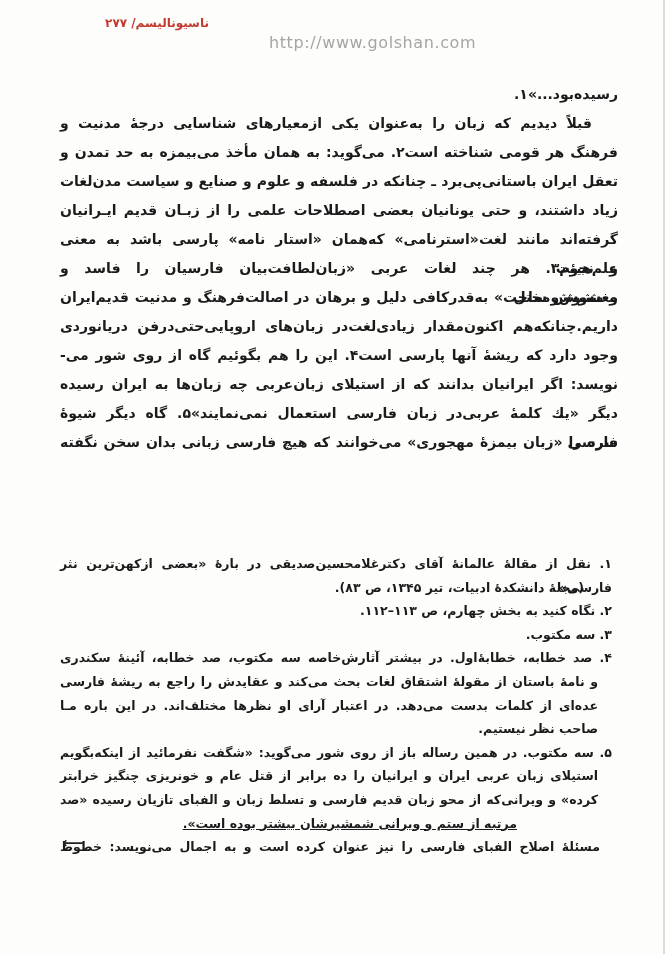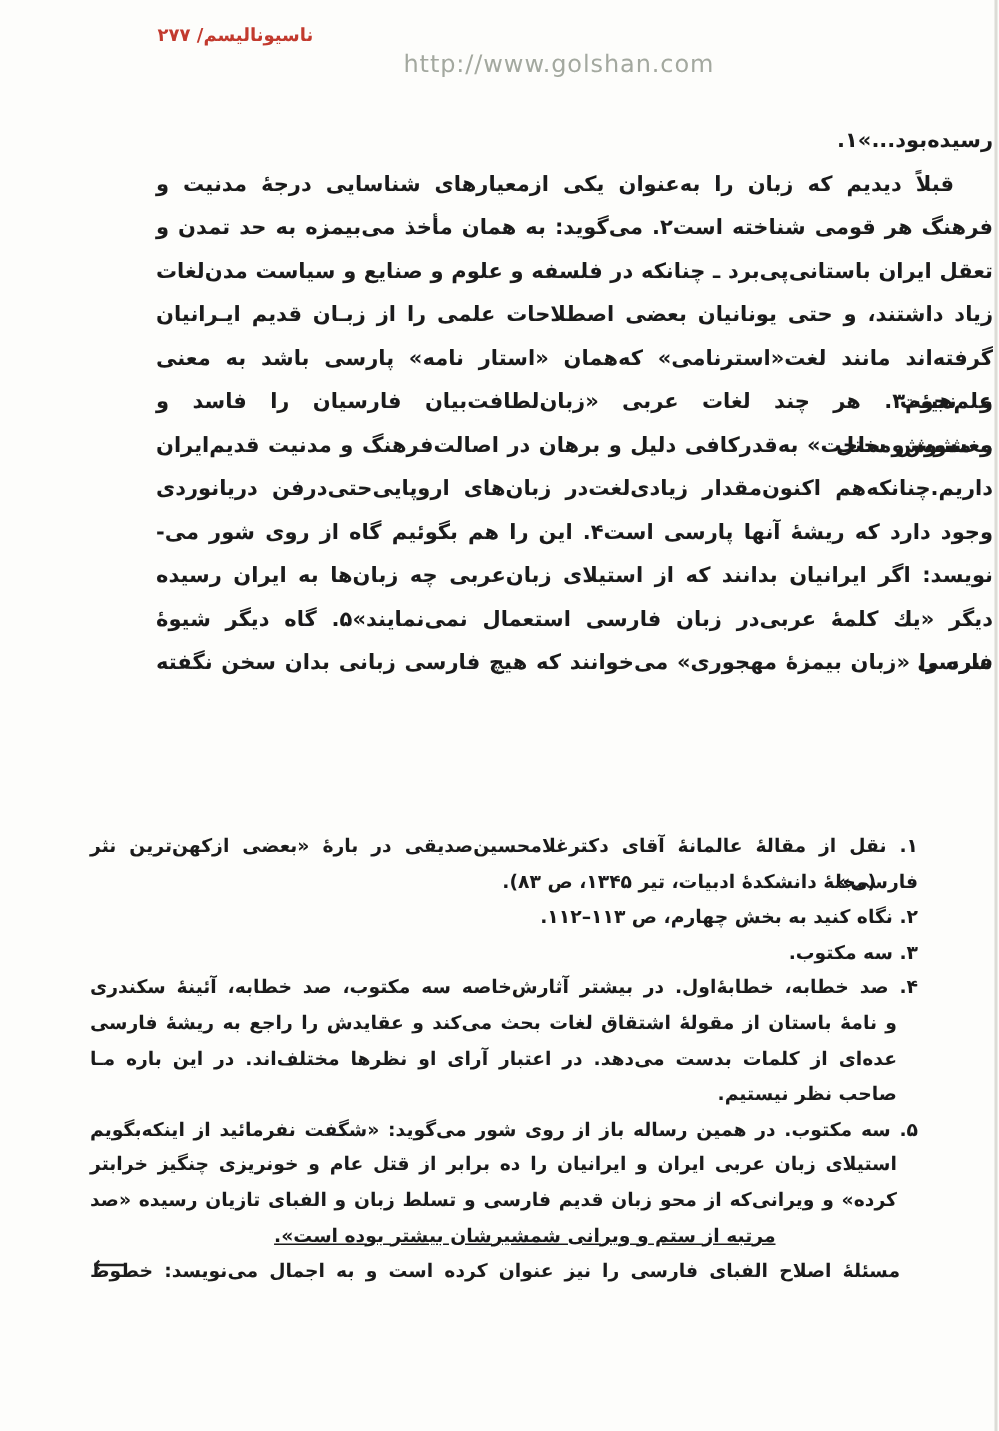--- a/index.html
+++ b/index.html
@@ -27,21 +27,21 @@
     letter-spacing:0.5px;
   }
   .site-url{
     position:absolute;top:33px;left:231px;
     font-size:16px;color:var(--gray);
     letter-spacing:0.6px;
     margin-left:38px;
   }
   .main-text{
     position:absolute;top:80px;left:60px;width:558px;
-    direction:rtl;color:var(--ink);margin-left:44px;
+    direction:rtl;color:var(--ink);
   }
   .main-text .line{
     font-size:14px;font-weight:bold;line-height:29px;height:29px;
     text-align:right;white-space:normal;
   }
   .line.just{text-align:justify;text-align-last:justify;}
   .line.indent{padding-right:26px;}
   .footnotes{
     position:absolute;top:527px;left:60px;width:552px;
     direction:rtl;color:var(--ink);margin-top:25px;

